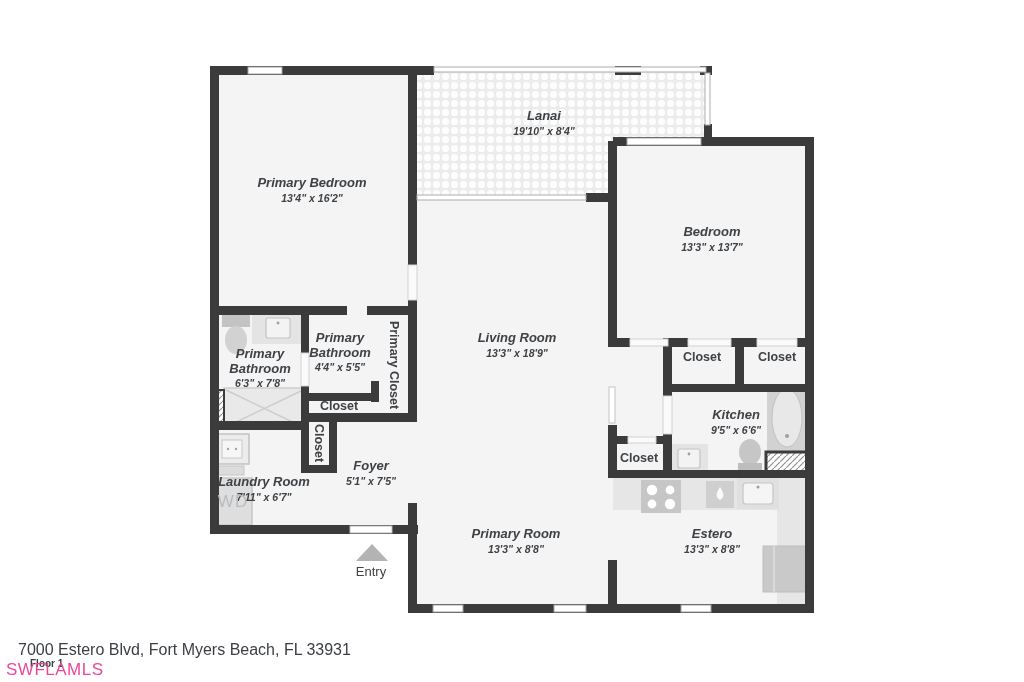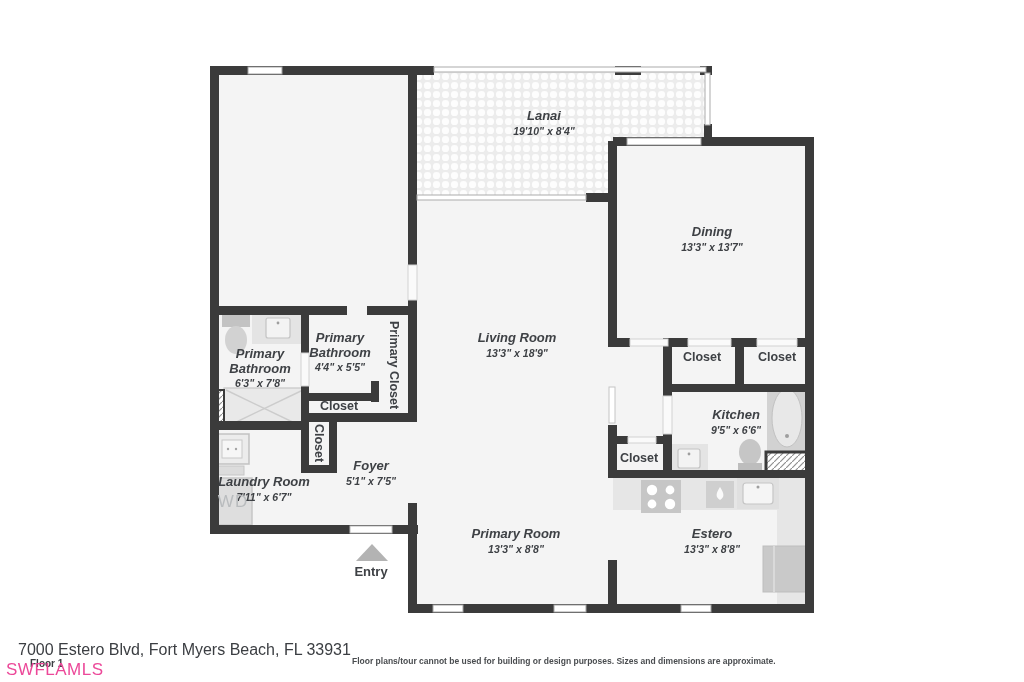--- a/index.html
+++ b/index.html
@@ -7,21 +7,21 @@
   #stage { position:relative; width:1024px; height:682px; background:#ffffff; overflow:hidden; }
   #plan-svg { position:absolute; left:0; top:0; }
   .room-label { position:absolute; transform:translate(-50%,-50%); text-align:center;
                 color:#3e4145; font-weight:bold; z-index:5;font-style:italic; }
   .room-name { font-size:13px; line-height:1.12; white-space:normal; }
   .room-dims { font-size:10.5px; margin-top:1px; white-space:nowrap; }
   .closet-label { position:absolute; transform:translate(-50%,-50%); color:#3e4145;
                   font-weight:bold; font-size:12.5px; white-space:nowrap; z-index:5; }
   .vertical { writing-mode:vertical-rl; }
   .entry-label { position:absolute; transform:translate(-50%,-50%); color:#3e4145;
-                 font-weight:bold; font-size:13px; z-index:5; }
+                 font-weight:normal; font-size:13px; z-index:5; }
   .wd-label { position:absolute; transform:translate(-50%,-50%); color:#b9bcbe;
               font-weight:normal; font-size:17px; letter-spacing:1px; z-index:5; }
   .footer-address { position:absolute; left:18px; top:641px; font-size:16px; font-weight:normal; color:#3b3e42; }
   .footer-floor   { position:absolute; left:18px; top:658px; font-size:10px; font-weight:bold; color:#3b3e42;padding-left:12px; }
   .footer-watermark { position:absolute; left:6px;  top:660px; font-size:17px; color:#ec4899; letter-spacing:0.5px; }
   .footer-disclaimer { position:absolute; left:352px; top:656px; font-size:8.5px; font-weight:bold; color:#4a4d50; white-space:nowrap; }
 </style>
 </head>
 <body>
 
@@ -176,26 +176,30 @@
     <rect x="301" y="353" width="8" height="33" fill="#fafafa" stroke="#d2d2d2" stroke-width="1"></rect>
     <rect x="630" y="339" width="38" height="7" fill="#fafafa" stroke="#d2d2d2" stroke-width="1"></rect>
     <rect x="688" y="339" width="43" height="7" fill="#fafafa" stroke="#d2d2d2" stroke-width="1"></rect>
     <rect x="757" y="339" width="40" height="7" fill="#fafafa" stroke="#d2d2d2" stroke-width="1"></rect>
     <rect x="663" y="396" width="9" height="38" fill="#fafafa" stroke="#d2d2d2" stroke-width="1"></rect>
     <rect x="628" y="437" width="28" height="6" fill="#fafafa" stroke="#d2d2d2" stroke-width="1"></rect>
     <rect x="609" y="387" width="6" height="36" fill="#ffffff" stroke="#c4c4c4" stroke-width="1"></rect>
   </g>
 </svg>
 
+<div class="room-label" style="left:312px;top:190px">
+  <div class="room-name">Primary Bedroom</div>
+  <div class="room-dims">13'4" x 16'2"</div>
+</div>
 <div class="room-label" style="left:544px;top:123px">
   <div class="room-name">Lanai</div>
   <div class="room-dims">19'10" x 8'4"</div>
 </div>
 <div class="room-label" style="left:712px;top:239px">
-  <div class="room-name">Dining</div>
+  <div class="room-name">Bedroom</div>
   <div class="room-dims">13'3" x 13'7"</div>
 </div>
 <div class="room-label" style="left:517px;top:345px">
   <div class="room-name">Living Room</div>
   <div class="room-dims">13'3" x 18'9"</div>
 </div>
 <div class="room-label" style="left:260px;top:368px;width:86px">
   <div class="room-name">Primary Bathroom</div>
   <div class="room-dims">6'3" x 7'8"</div>
 </div>
@@ -230,15 +234,14 @@
 <div class="closet-label" style="left:702px;top:357px">Closet</div>
 <div class="closet-label" style="left:777px;top:357px">Closet</div>
 <div class="closet-label" style="left:639px;top:458px">Closet</div>
 
 <div class="wd-label" style="left:233px;top:502px">WD</div>
 <div class="entry-label" style="left:371px;top:571px">Entry</div>
 
 <div class="footer-address">7000 Estero Blvd, Fort Myers Beach, FL 33931</div>
 <div class="footer-floor">Floor 1</div>
 <div class="footer-watermark">SWFLAMLS</div>
-<div class="footer-disclaimer">Floor plans/tour cannot be used for building or design purposes. Sizes and dimensions are approximate.</div>
 
 </div>
 
 </body></html>

